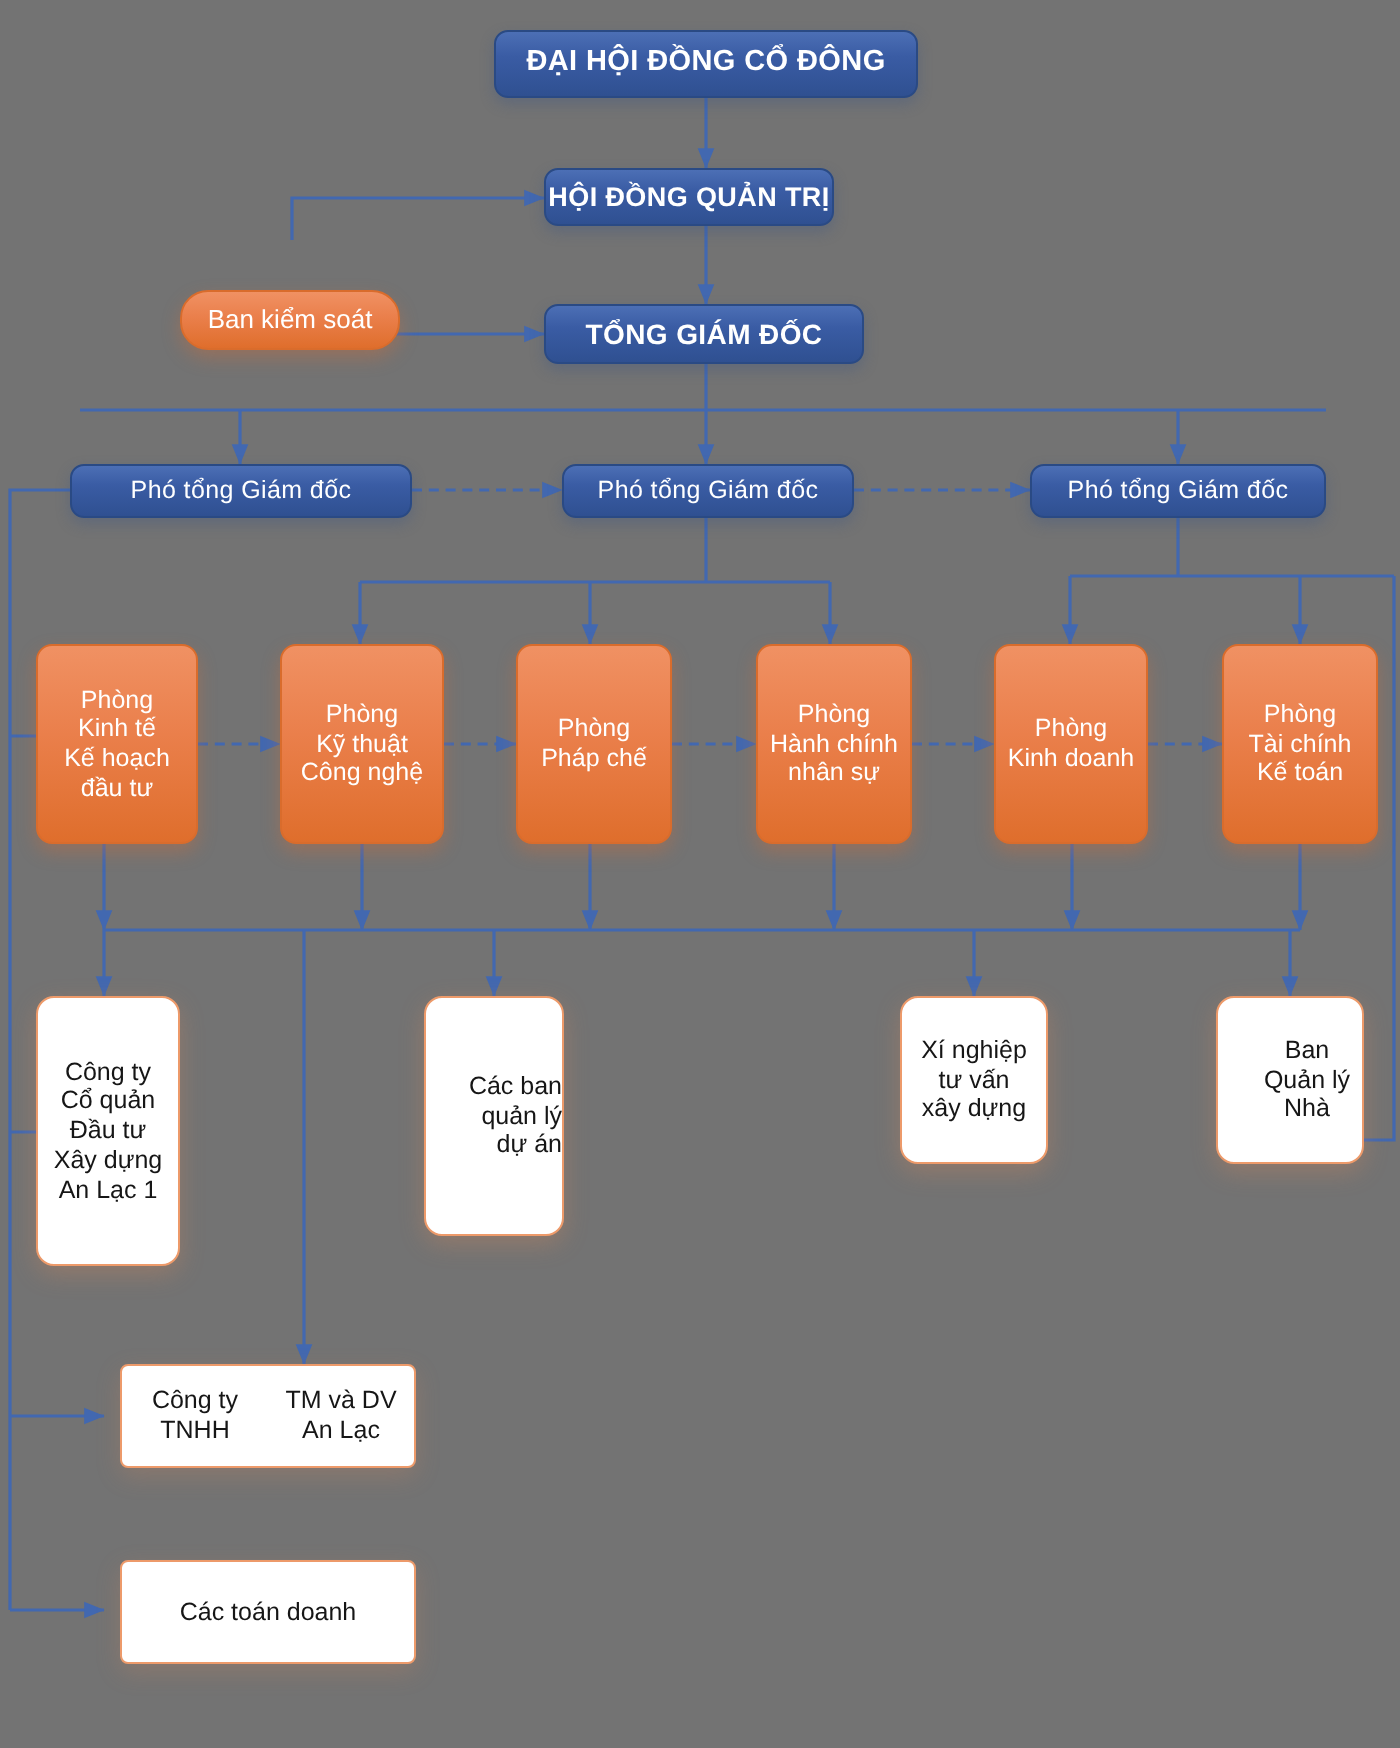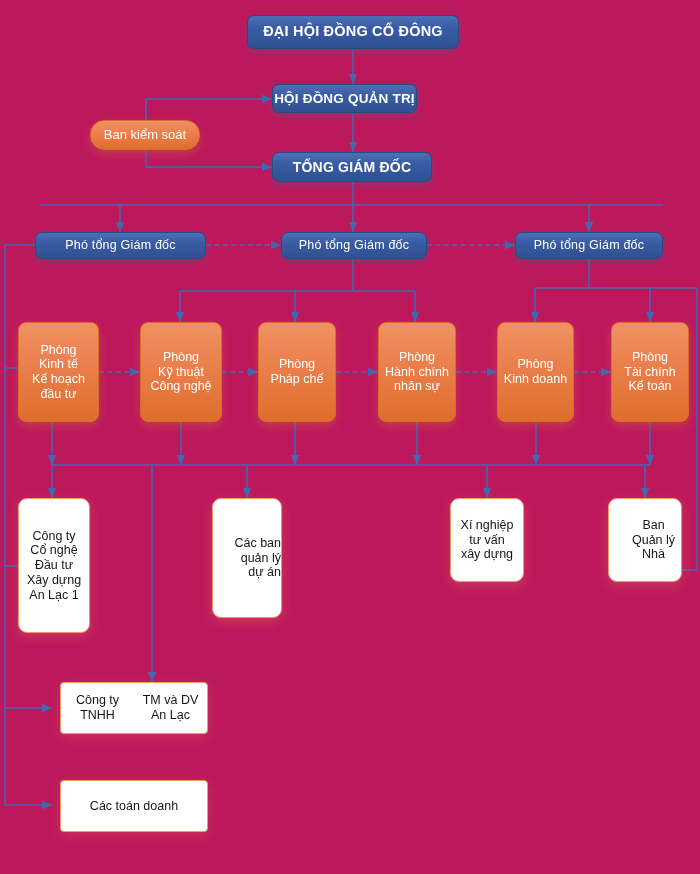--- a/index.html
+++ b/index.html
@@ -5,21 +5,21 @@
 <style>
   html,body{margin:0;padding:0;background:#ffffff;}
   body{
     font-family:"Liberation Sans","DejaVu Sans",sans-serif;
     -webkit-font-smoothing:antialiased;
   }
   #chart{
     position:relative;
     width:700px;
     height:874px;
-    background:#be185d;
+    background:#737373;
     overflow:hidden;
   }
   svg#wires{
     position:absolute;
     left:0; top:0;
     width:700px; height:874px;
     pointer-events:none;
   }
   .node{
     position:absolute;
@@ -45,21 +45,21 @@
   .blue.cap{font-weight:600;}
 
   
   .orange{
     color:#ffffff;
     border-radius:8px;
     border:1px solid #d96c2c;
     background:linear-gradient(180deg,#F09163 0%,#EA7F4B 45%,#DF6E2C 100%);
     box-shadow:0 4px 9px rgba(205,110,60,.40);
   }
-  .orange.pill{border-radius:14px;}
+  .orange.pill{border-radius:14px;margin-top:25px;}
 
   
   .white{
     color:#161616;
     background:#ffffff;
     border:1.2px solid #ED9A6A;
     border-radius:9px;
     box-shadow:0 4px 12px rgba(226,140,90,.30);
   }
   .white.sq{border-radius:4px;box-shadow:0 4px 12px rgba(226,140,90,.22);}
@@ -194,21 +194,21 @@
   </div>
 
   <div class="node orange" style="left:611px;top:322px;width:78px;height:100px;font-size:12.5px;flex-direction:column;">
     <span>Phòng</span>
     <span>Tài chính</span>
     <span>Kế toán</span>
   </div>
 
   <div class="node white" style="left:18px;top:498px;width:72px;height:135px;font-size:12.5px;flex-direction:column;">
     <span>Công ty</span>
-    <span>Cổ nghệ</span>
+    <span>Cổ quản</span>
     <span>Đầu tư</span>
     <span>Xây dựng</span>
     <span>An Lạc 1</span>
   </div>
 
   <div class="node white" style="left:212px;top:498px;width:70px;height:120px;font-size:12.5px;flex-direction:column;text-align:right;">
     <span>Các ban</span>
     <span>quản lý</span>
     <span>dự án</span>
   </div>

